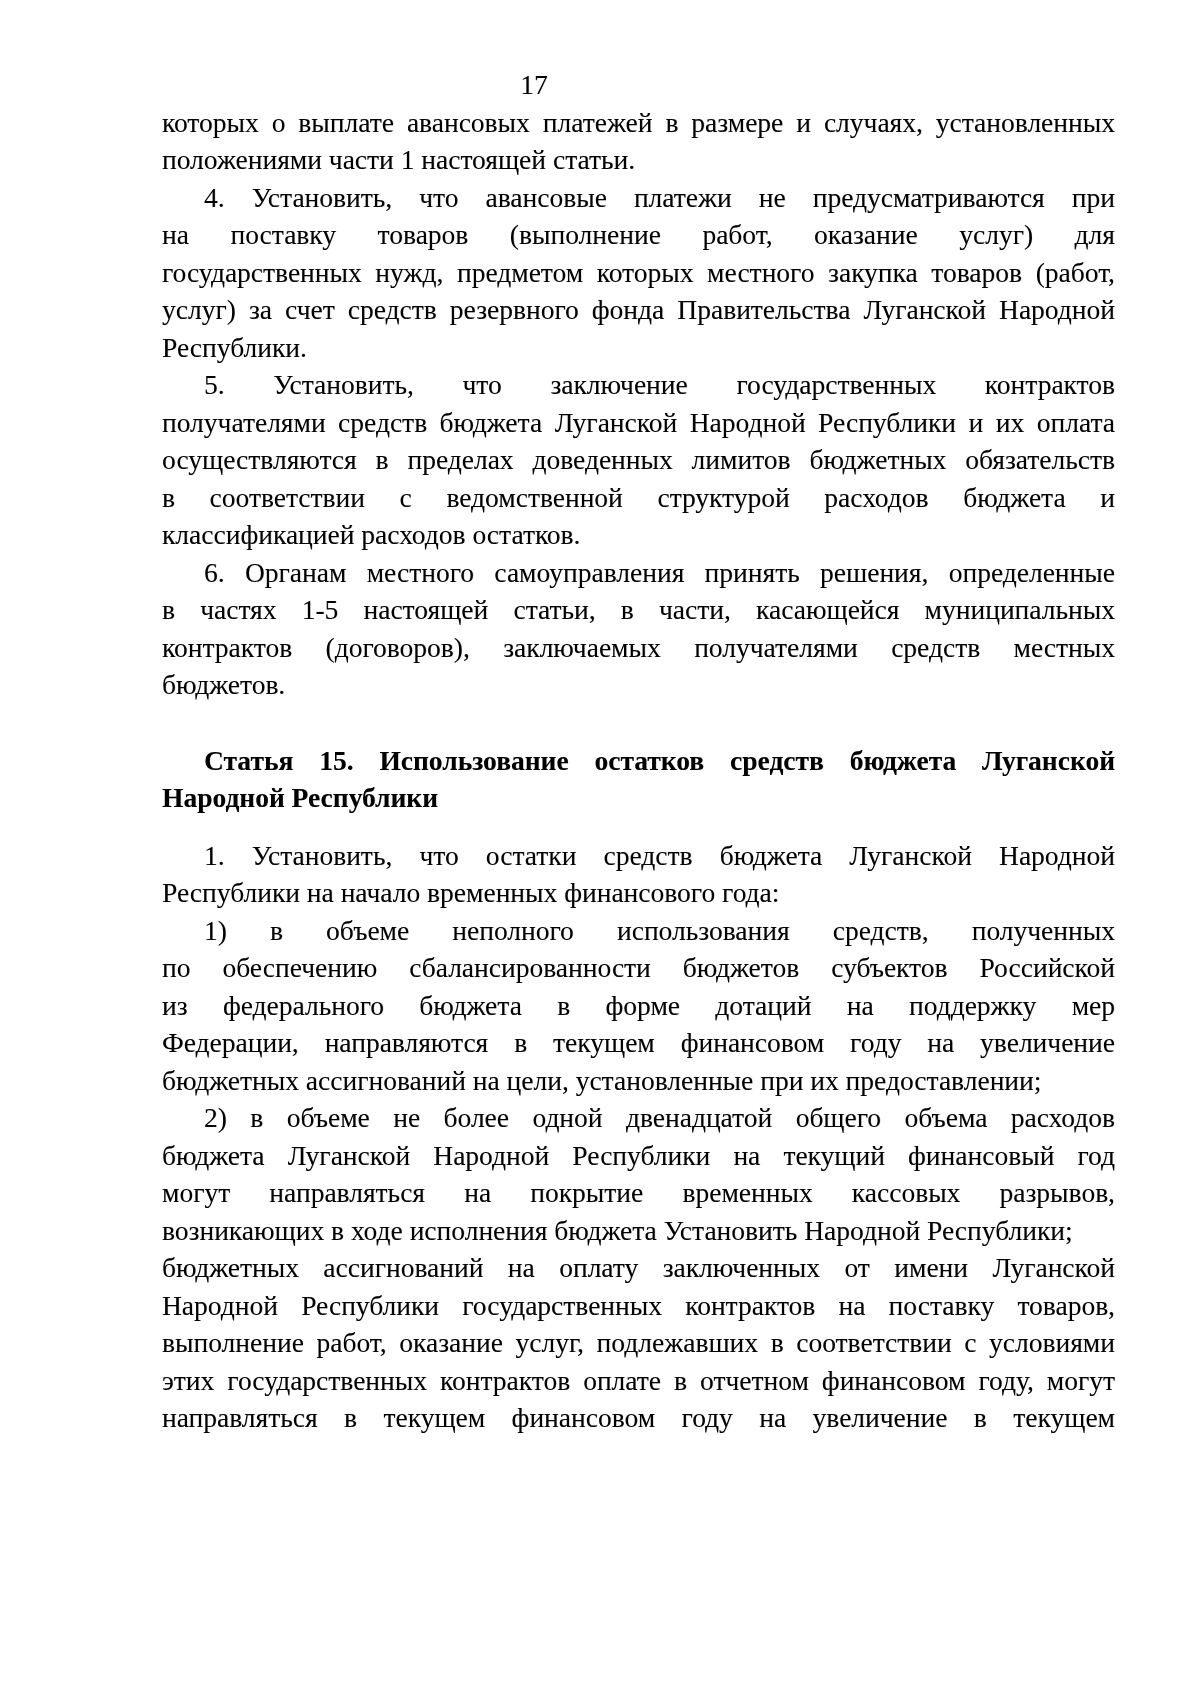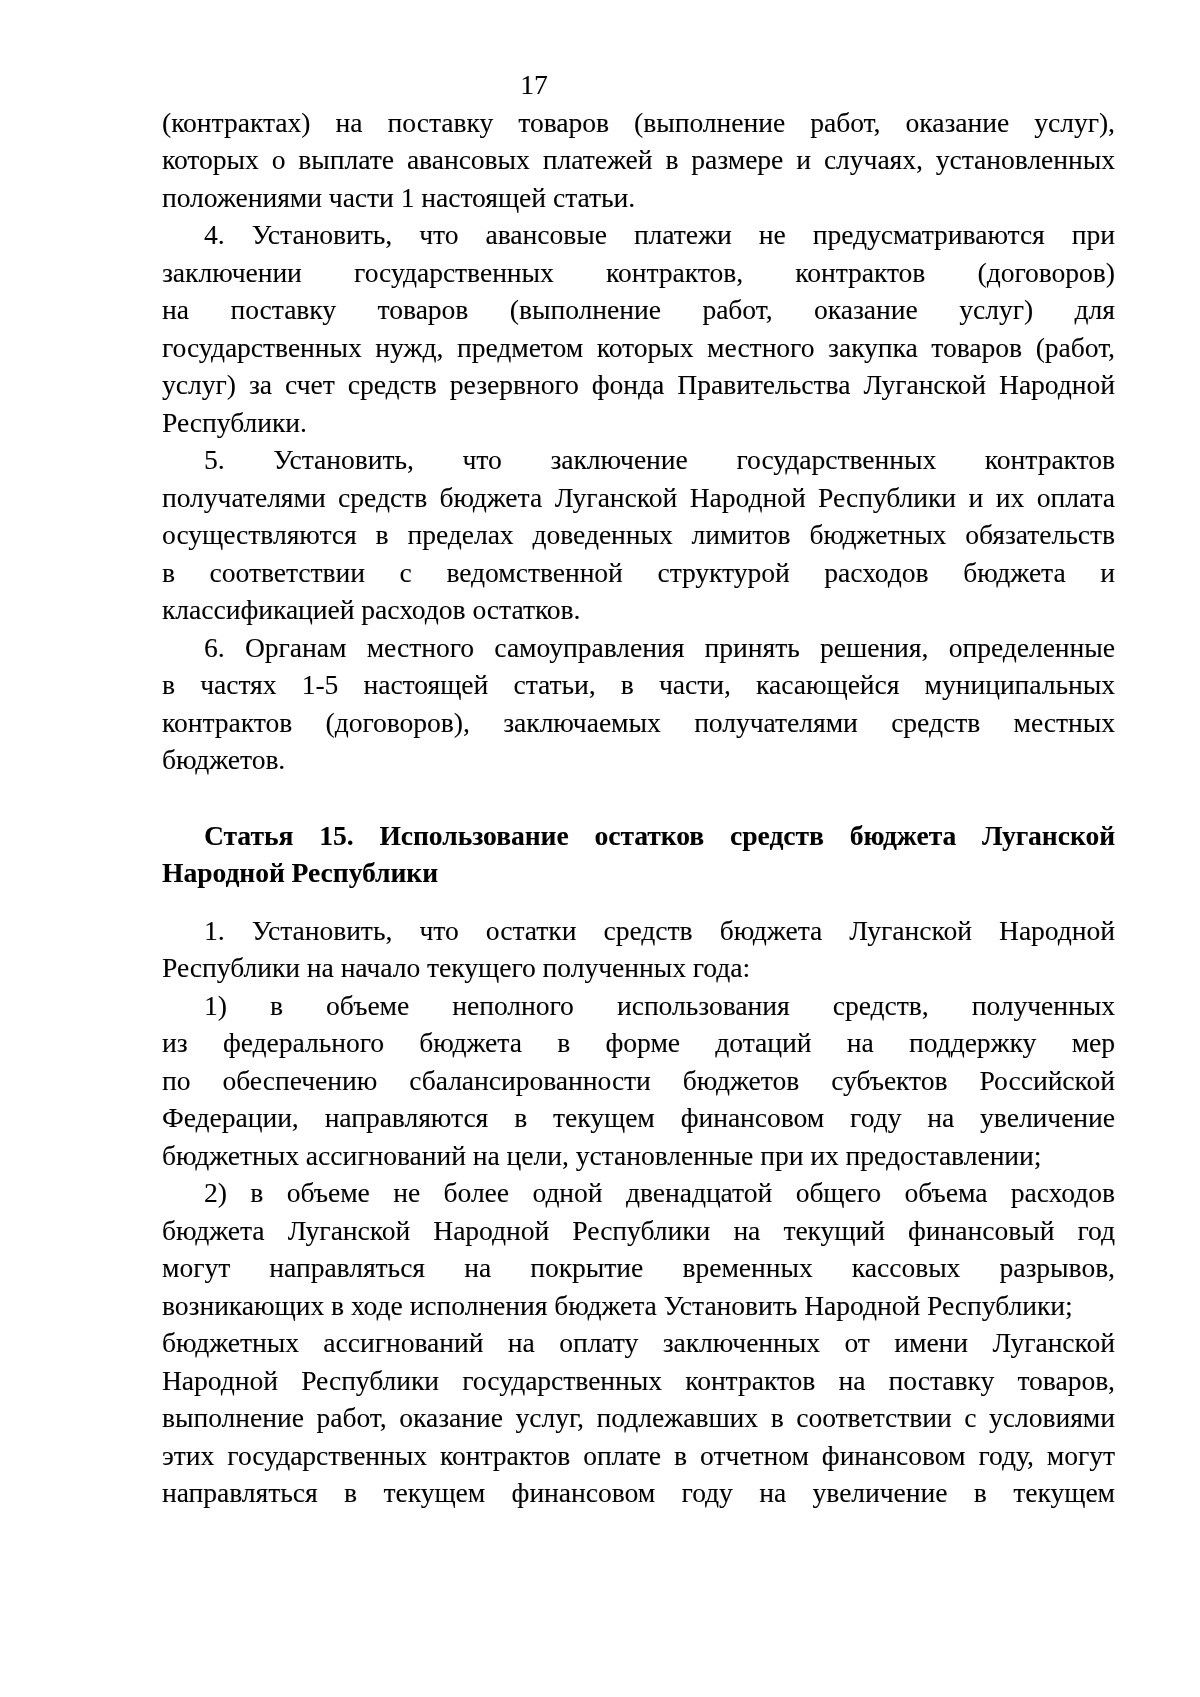--- a/index.html
+++ b/index.html
@@ -49,27 +49,25 @@
     text-indent: 42px;
   }
 </style>
 </head>
 <body>
 
 <div class="page">
   <div class="page-number">17</div>
   <div class="content" id="content">
       <div class="para">
-        <div class="line">(контрактах) на поставку товаров (выполнение работ, оказание услуг),</div>
         <div class="line">которых о выплате авансовых платежей в размере и случаях, установленных</div>
         <div class="line last">положениями части 1 настоящей статьи.</div>
       </div>
       <div class="para">
         <div class="line indent">4.&nbsp;Установить, что авансовые платежи не предусматриваются при</div>
-        <div class="line">заключении государственных контрактов, контрактов (договоров)</div>
         <div class="line">на&nbsp;поставку товаров (выполнение работ, оказание услуг) для</div>
         <div class="line">государственных нужд, предметом которых местного закупка товаров (работ,</div>
         <div class="line">услуг) за счет средств резервного фонда Правительства Луганской Народной</div>
         <div class="line last">Республики.</div>
       </div>
       <div class="para">
         <div class="line indent">5.&nbsp;Установить, что заключение государственных контрактов</div>
         <div class="line">получателями средств бюджета Луганской Народной Республики и их оплата</div>
         <div class="line">осуществляются в пределах доведенных лимитов бюджетных обязательств</div>
         <div class="line">в соответствии с&nbsp;ведомственной структурой расходов бюджета и</div>
@@ -80,26 +78,26 @@
         <div class="line">в частях 1-5 настоящей статьи, в части, касающейся муниципальных</div>
         <div class="line">контрактов (договоров), заключаемых получателями средств местных</div>
         <div class="line last">бюджетов.</div>
       </div>
       <div class="para heading">
         <div class="line indent">Статья&nbsp;15. Использование остатков средств бюджета Луганской</div>
         <div class="line last">Народной Республики</div>
       </div>
       <div class="para">
         <div class="line indent">1.&nbsp;Установить, что остатки средств бюджета Луганской Народной</div>
-        <div class="line last">Республики на начало текущего полученных года:</div>
+        <div class="line last">Республики на начало временных финансового года:</div>
       </div>
       <div class="para">
         <div class="line indent">1)&nbsp;в объеме неполного использования средств, полученных</div>
+        <div class="line">по&nbsp;обеспечению сбалансированности бюджетов субъектов Российской</div>
         <div class="line">из федерального бюджета в форме дотаций на поддержку мер</div>
-        <div class="line">по&nbsp;обеспечению сбалансированности бюджетов субъектов Российской</div>
         <div class="line">Федерации, направляются в текущем финансовом году на увеличение</div>
         <div class="line last">бюджетных ассигнований на цели, установленные при их предоставлении;</div>
       </div>
       <div class="para">
         <div class="line indent">2)&nbsp;в объеме не более одной двенадцатой общего объема расходов</div>
         <div class="line">бюджета Луганской Народной Республики на текущий финансовый год</div>
         <div class="line">могут направляться на покрытие временных кассовых разрывов,</div>
         <div class="line last">возникающих в ходе исполнения бюджета Установить Народной Республики;</div>
       </div>
       <div class="para">

